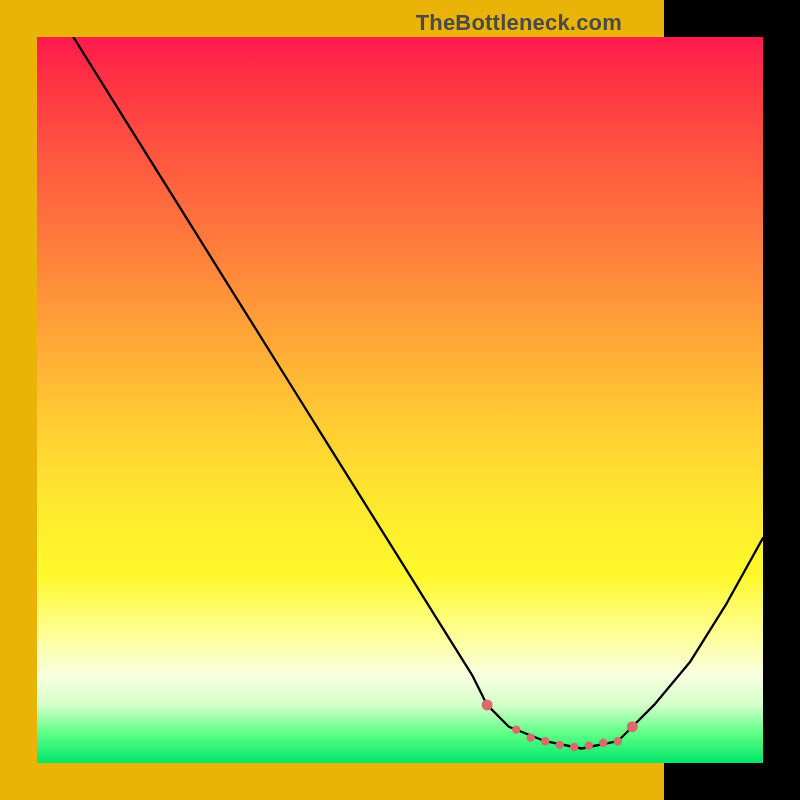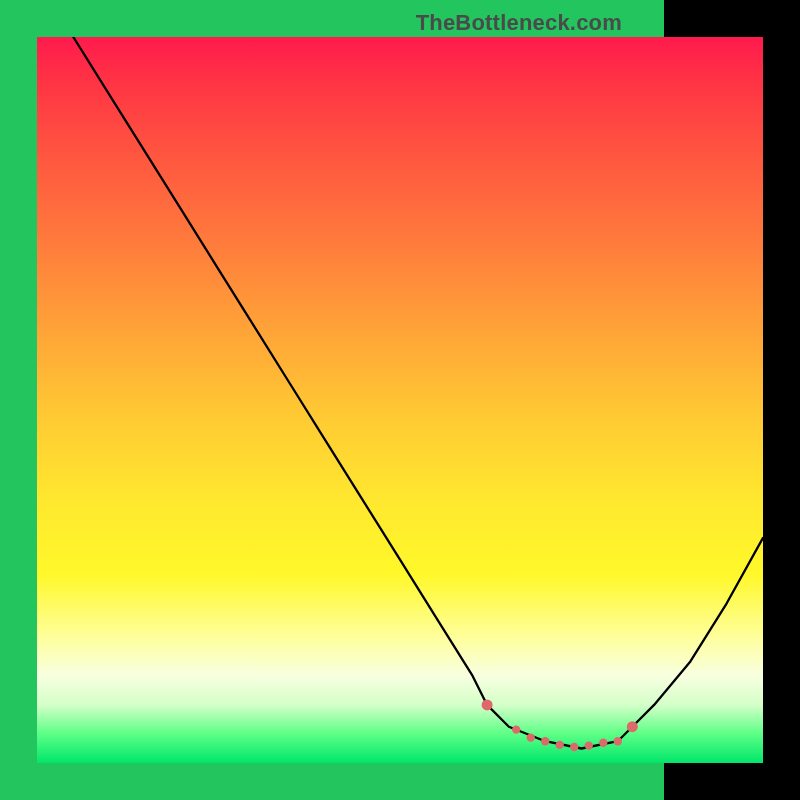--- a/index.html
+++ b/index.html
@@ -1,20 +1,20 @@
 <!DOCTYPE html>
 <html><head>
 <meta charset="utf-8">
 <style>
   * { margin: 0; padding: 0; box-sizing: border-box; }
   html, body { width: 800px; height: 800px; overflow: hidden; background: #000; }
   .outer {
     width: 664px;
     height: 800px;
-    background: #22c55e;
+    background: #eab308;
     position: relative;
   }
   .plot-area {
     position: absolute;
     left: 37px;
     top: 37px;
     width: 726px;
     height: 726px;
     background: linear-gradient(to bottom,
       #ff1a4d 0%,

